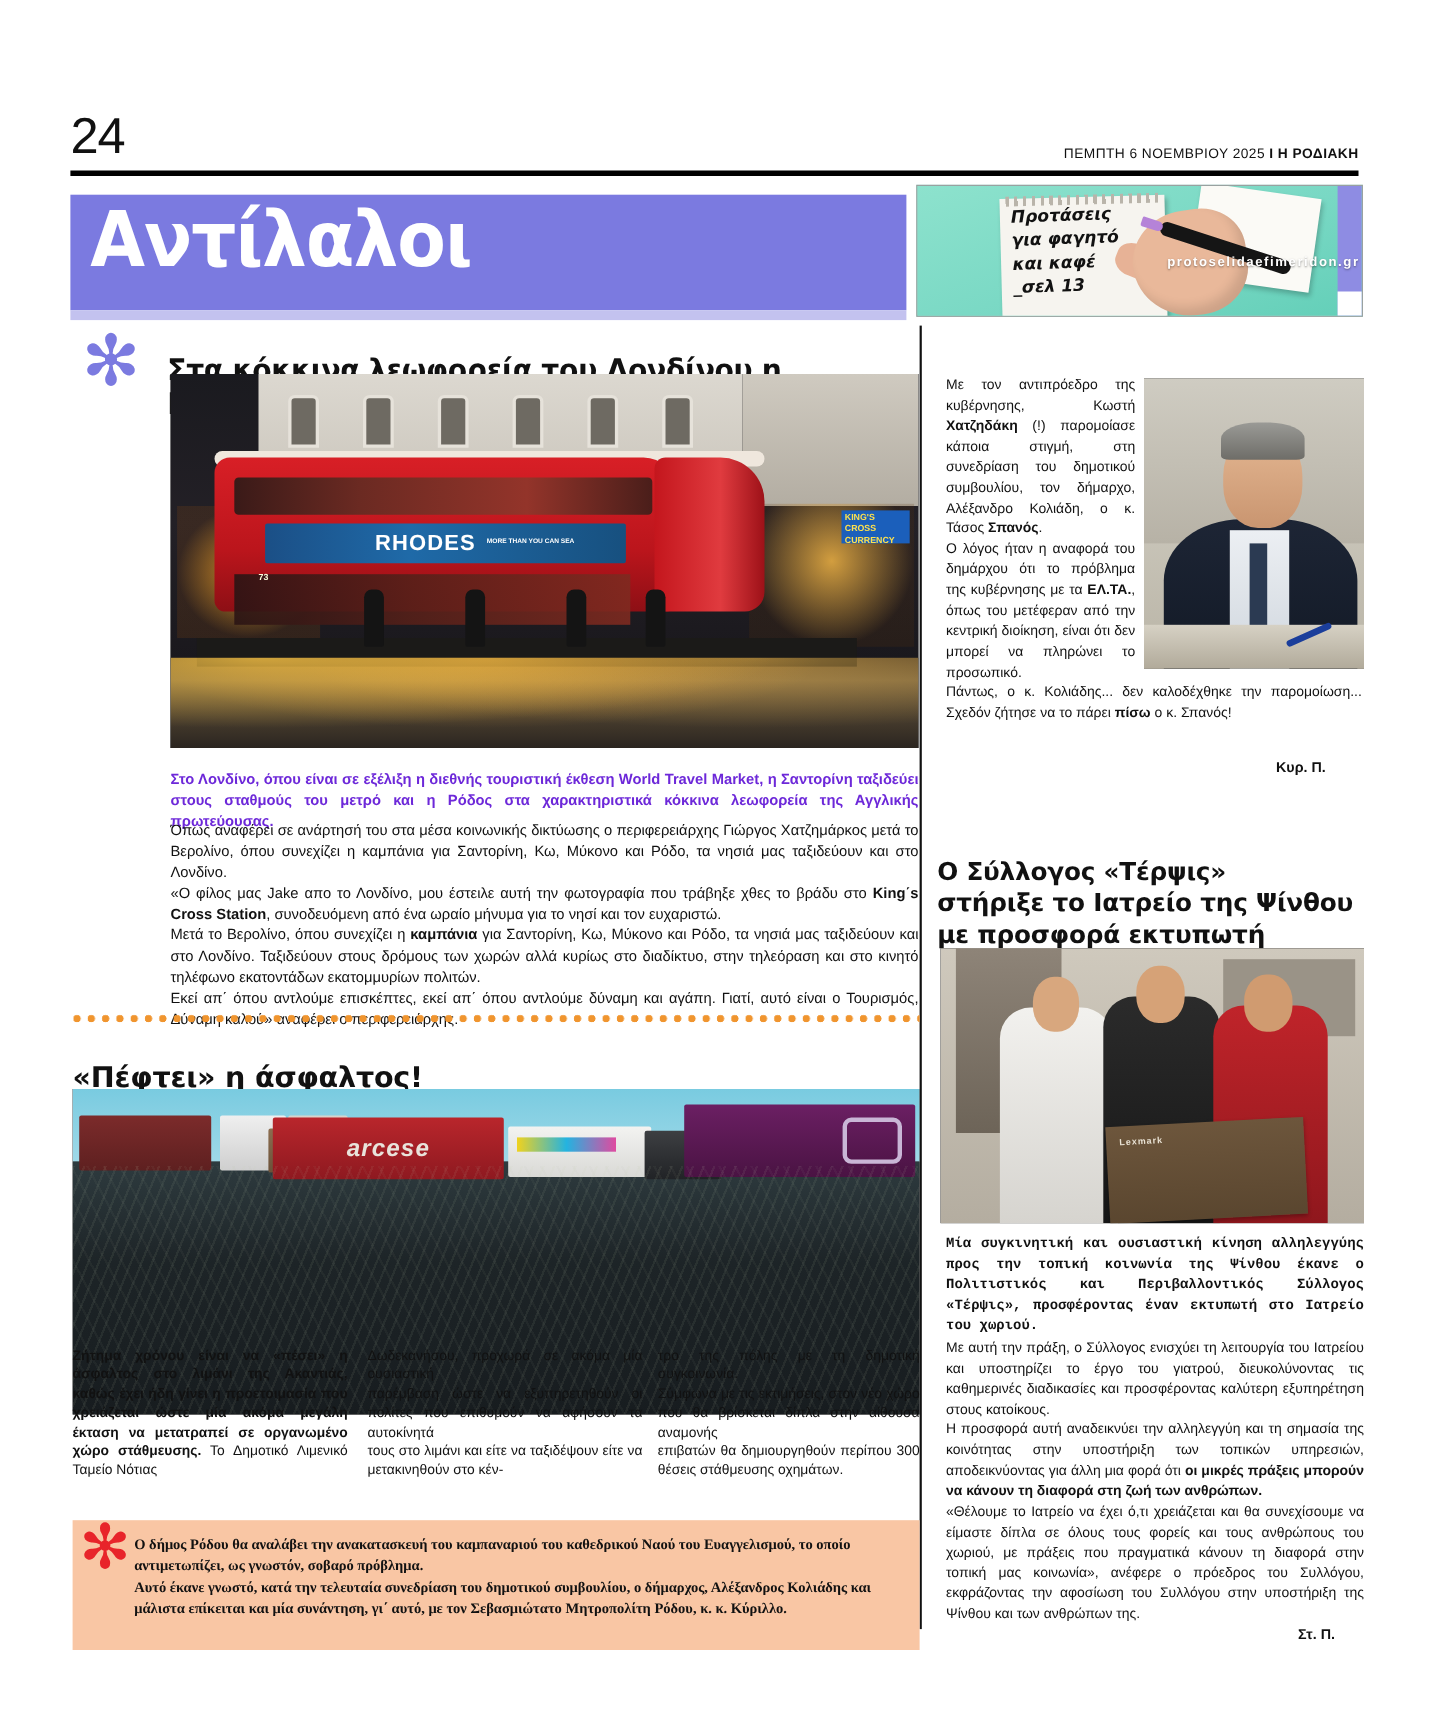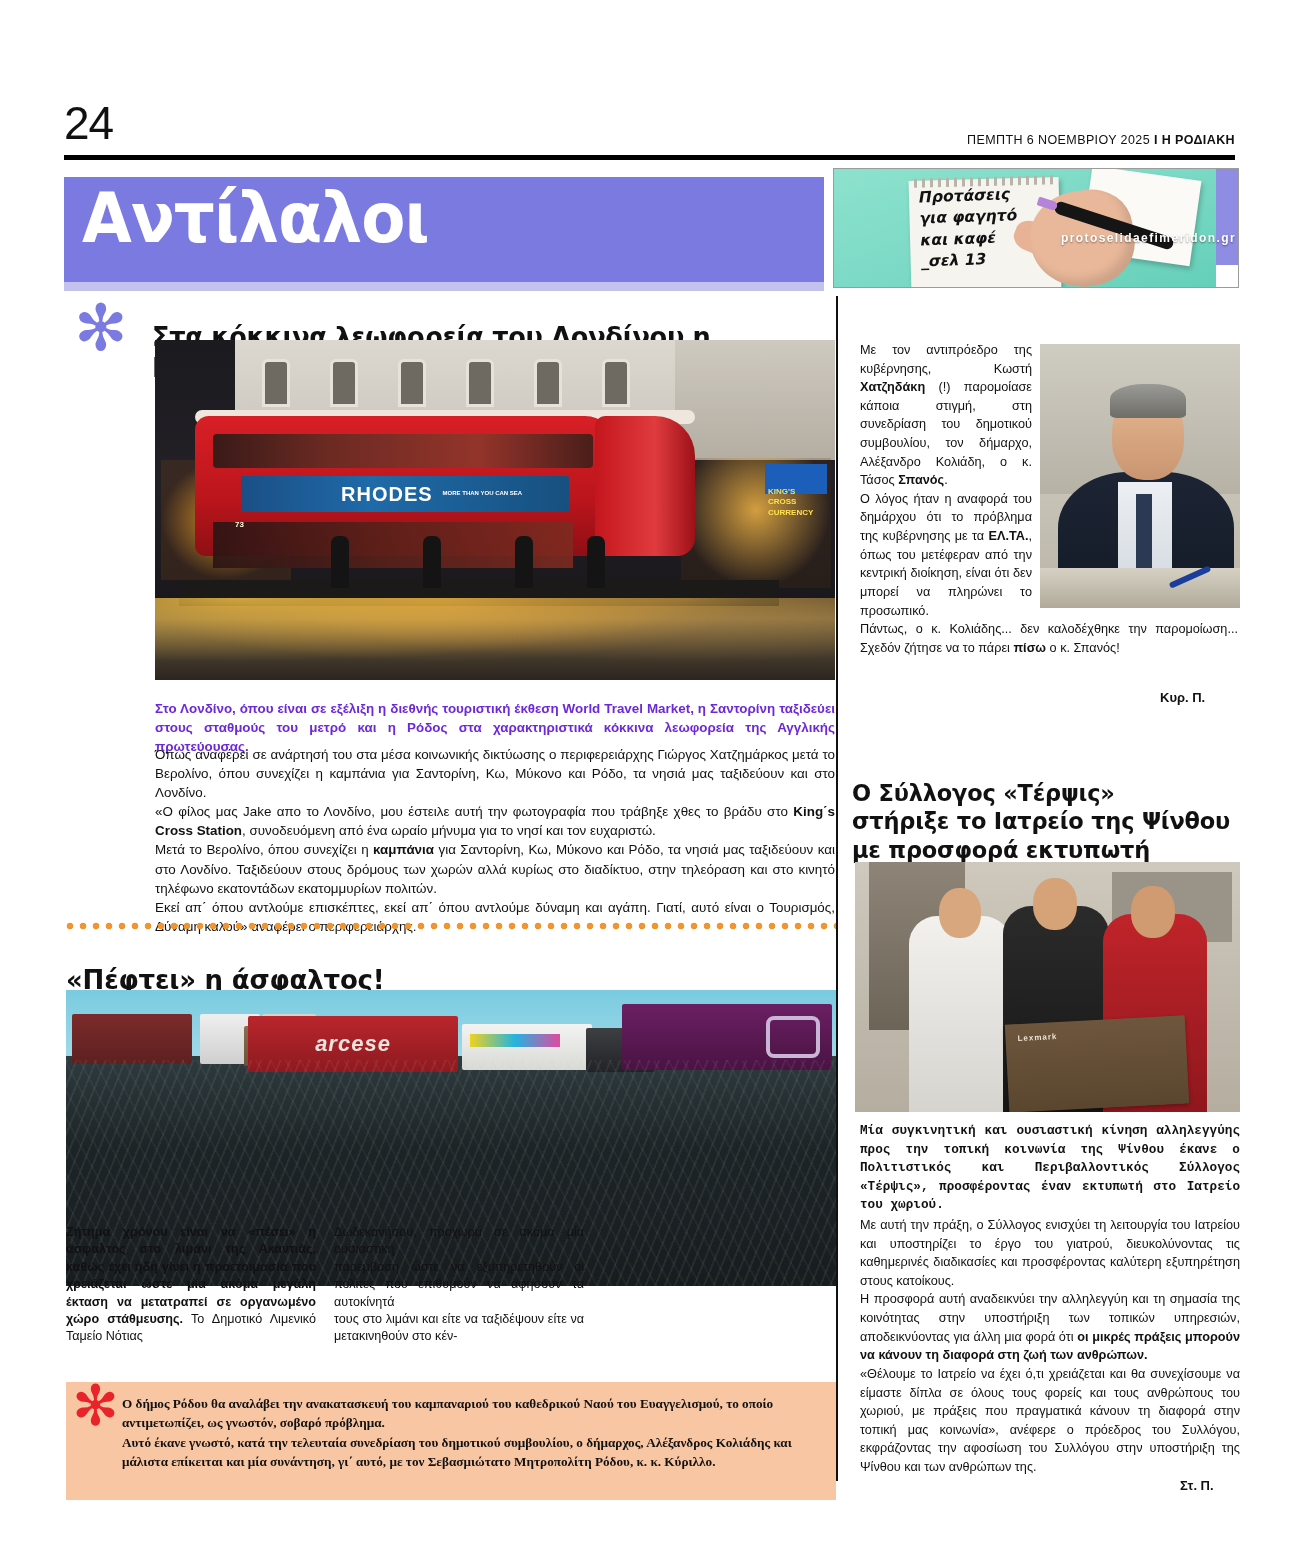--- a/index.html
+++ b/index.html
@@ -113,21 +113,21 @@
   .bus-ground{position:absolute;left:0;right:0;top:258px;bottom:0;background:linear-gradient(#3a3026,#6b5a3e 25%,#2b2520 100%);}
   .bus-refl{position:absolute;bottom:0;left:0;right:0;height:82px;background:
     radial-gradient(ellipse at 12% 0%,rgba(255,200,70,.75),transparent 55%),
     radial-gradient(ellipse at 42% 0%,rgba(255,180,60,.55),transparent 55%),
     radial-gradient(ellipse at 78% 0%,rgba(255,195,80,.5),transparent 55%);}
   .bus-neon{position:absolute;left:6px;top:120px;width:130px;height:120px;background:
     radial-gradient(ellipse at 50% 50%,rgba(255,170,40,.85),rgba(180,90,10,.15) 70%);}
   .bus-shop{position:absolute;right:4px;top:118px;width:150px;height:130px;background:
     radial-gradient(ellipse at 50% 40%,rgba(255,190,70,.8),rgba(90,50,10,.2) 70%);}
   .bus-sign{position:absolute;right:8px;top:124px;width:62px;height:30px;background:#1b5fbb;}
-  .bus-sign span{display:block;color:#ffe14d;font-size:8px;font-weight:700;line-height:1.3;padding:2px 16px 0 3px;margin-top:21px;}
+  .bus-sign span{display:block;color:#ffe14d;font-size:8px;font-weight:700;line-height:1.3;padding:2px 16px 0 3px;}
   .bus-kerb{position:absolute;left:24px;top:240px;width:600px;height:26px;background:#1b1a18;}
   .bus-pers{position:absolute;bottom:92px;width:18px;height:52px;background:#141414;border-radius:7px 7px 2px 2px;}
 
   .lead{
     position:absolute;left:155px;top:686px;width:680px;
     font-size:13.4px;line-height:1.42;font-weight:700;color:#6d28d9;text-align:justify;
   }
   .body1{
     position:absolute;left:155px;top:745px;width:680px;
     font-size:13.4px;line-height:1.425;color:#111;text-align:justify;
@@ -330,20 +330,23 @@
     <div class="tp-grit"></div>
   </div>
 
   <div class="cap-col" id="capA">
     <span class="bold" style="font-weight:700">Ζήτημα χρόνου είναι να «πέσει» η άσφαλτος στο λιμάνι της Ακαντιάς, καθώς έχει ήδη γίνει η προετοιμασία που χρειάζεται ώστε μία ακόμα μεγάλη έκταση να μετατραπεί σε οργανωμένο χώρο στάθμευσης.</span>
     <span>Το Δημοτικό Λιμενικό Ταμείο Νότιας</span>
   </div>
   <div class="cap-col" id="capB" style="white-space:pre-line">Δωδεκανήσου, προχωρά σε ακόμα μία ουσιαστική
 παρέμβαση ώστε να εξυπηρετηθούν οι πολίτες που επιθυμούν να αφήσουν τα αυτοκίνητά
 τους στο λιμάνι και είτε να ταξιδέψουν είτε να μετακινηθούν στο κέν-</div>
+  <div class="cap-col" id="capC" style="white-space:pre-line">τρο της πόλης με τη δημοτική συγκοινωνία.
+Σύμφωνα με τις εκτιμήσεις, στον νέο χώρο που θα βρίσκεται δίπλα στην αίθουσα αναμονής
+επιβατών θα δημιουργηθούν περίπου 300 θέσεις στάθμευσης οχημάτων.</div>
 
   <div class="orangebox">
     <div class="ob-ast">✻</div>
     <div class="ob-text" style="white-space:pre-line">Ο δήμος Ρόδου θα αναλάβει την ανακατασκευή του καμπαναριού του καθεδρικού Ναού του Ευαγγελισμού, το οποίο αντιμετωπίζει, ως γνωστόν, σοβαρό πρόβλημα.
 Αυτό έκανε γνωστό, κατά την τελευταία συνεδρίαση του δημοτικού συμβουλίου, ο δήμαρχος, Αλέξανδρος Κολιάδης και μάλιστα επίκειται και μία συνάντηση, γι΄ αυτό, με τον Σεβασμιώτατο Μητροπολίτη Ρόδου, κ. κ. Κύριλλο.</div>
   </div>
 
 
   <div class="photo" id="portrait">
     <div class="pt-bg"></div>

